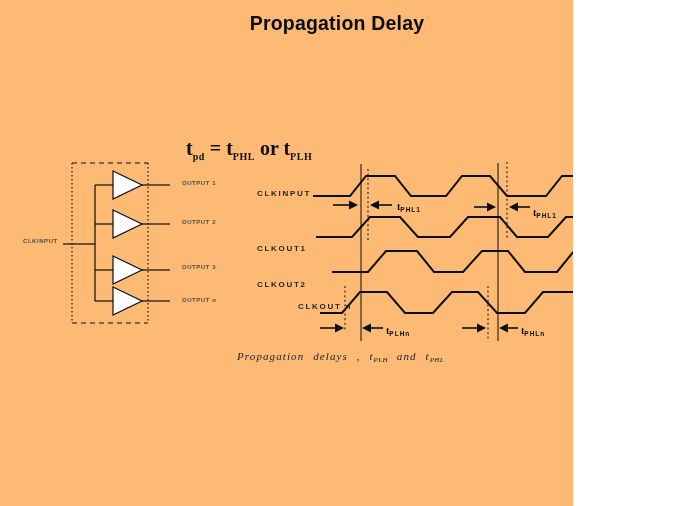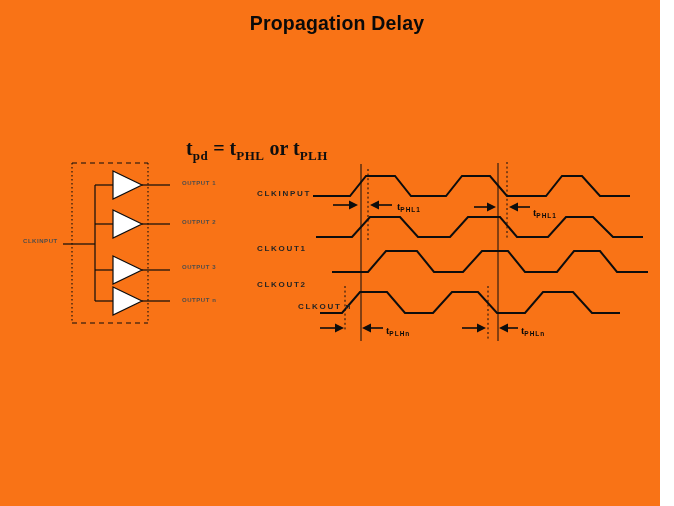--- a/index.html
+++ b/index.html
@@ -1,23 +1,23 @@
 <!DOCTYPE html>
 <html><head>
 <meta charset="utf-8">
 <style>
   html,body{margin:0;padding:0;background:#ffffff;}
-  .stage{position:relative;width:660px;height:506px;background:#f97316;overflow:hidden;
+  .stage{position:relative;width:573px;height:506px;background:#fdba74;overflow:hidden;
          font-family:"Liberation Sans",sans-serif;color:#111;}
   .abs{position:absolute;white-space:pre;}
   .title{left:0;top:12px;width:674px;text-align:center;font-size:19.5px;font-weight:bold;
          color:#0a0a0a;letter-spacing:0.2px;}
   .formula{left:186px;top:137px;font-family:"Liberation Serif",serif;font-weight:bold;
            font-size:20px;color:#0f0f0f;}
-  .f-sub{font-size:13px;vertical-align:-5px;letter-spacing:0.5px;}
+  .f-sub{font-size:10px;vertical-align:-5px;letter-spacing:0.5px;}
   .sig-label{font-size:8px;font-weight:bold;letter-spacing:1.7px;color:#242424;}
   .tiny-label{font-size:6px;font-weight:bold;letter-spacing:0.55px;color:#4d4d4d;}
   .delay-label{color:#0a0a0a;}
   .dl-t{font-family:"Liberation Serif",serif;font-size:10px;font-weight:bold;}
   .dl-sub{font-size:6.5px;font-weight:bold;letter-spacing:1px;vertical-align:-2px;}
   .caption{left:237px;top:350px;font-family:"Liberation Serif",serif;font-style:italic;
            font-size:11px;letter-spacing:1.1px;word-spacing:5px;color:#222;}
   .cap-sub{font-size:7px;vertical-align:-2px;letter-spacing:0.4px;}
   svg{position:absolute;left:0;top:0;}
 </style>
@@ -86,14 +86,15 @@
   <div class="abs sig-label" style="left:257px;top:189px;">CLKINPUT</div>
   <div class="abs sig-label" style="left:257px;top:232px;margin-top:12px;">CLKOUT1</div>
   <div class="abs sig-label" style="left:257px;top:280px;">CLKOUT2</div>
   <div class="abs sig-label" style="left:257px;top:302px;margin-left:41px;">CLKOUT n</div>
 
   <div class="abs delay-label" style="left:397px;top:196px;"><span class="dl-t">t</span><span class="dl-sub">PHL1</span></div>
   <div class="abs delay-label" style="left:533px;top:202px;"><span class="dl-t">t</span><span class="dl-sub">PHL1</span></div>
   <div class="abs delay-label" style="left:386px;top:320px;"><span class="dl-t">t</span><span class="dl-sub">PLHn</span></div>
   <div class="abs delay-label" style="left:521px;top:320px;"><span class="dl-t">t</span><span class="dl-sub">PHLn</span></div>
 
+  <div class="abs caption"><span><span>Propagation delays , t</span><span class="cap-sub">PLH</span></span><span><span> and t</span><span class="cap-sub">PHL</span></span></div>
 
 </div>
 
 </body></html>

